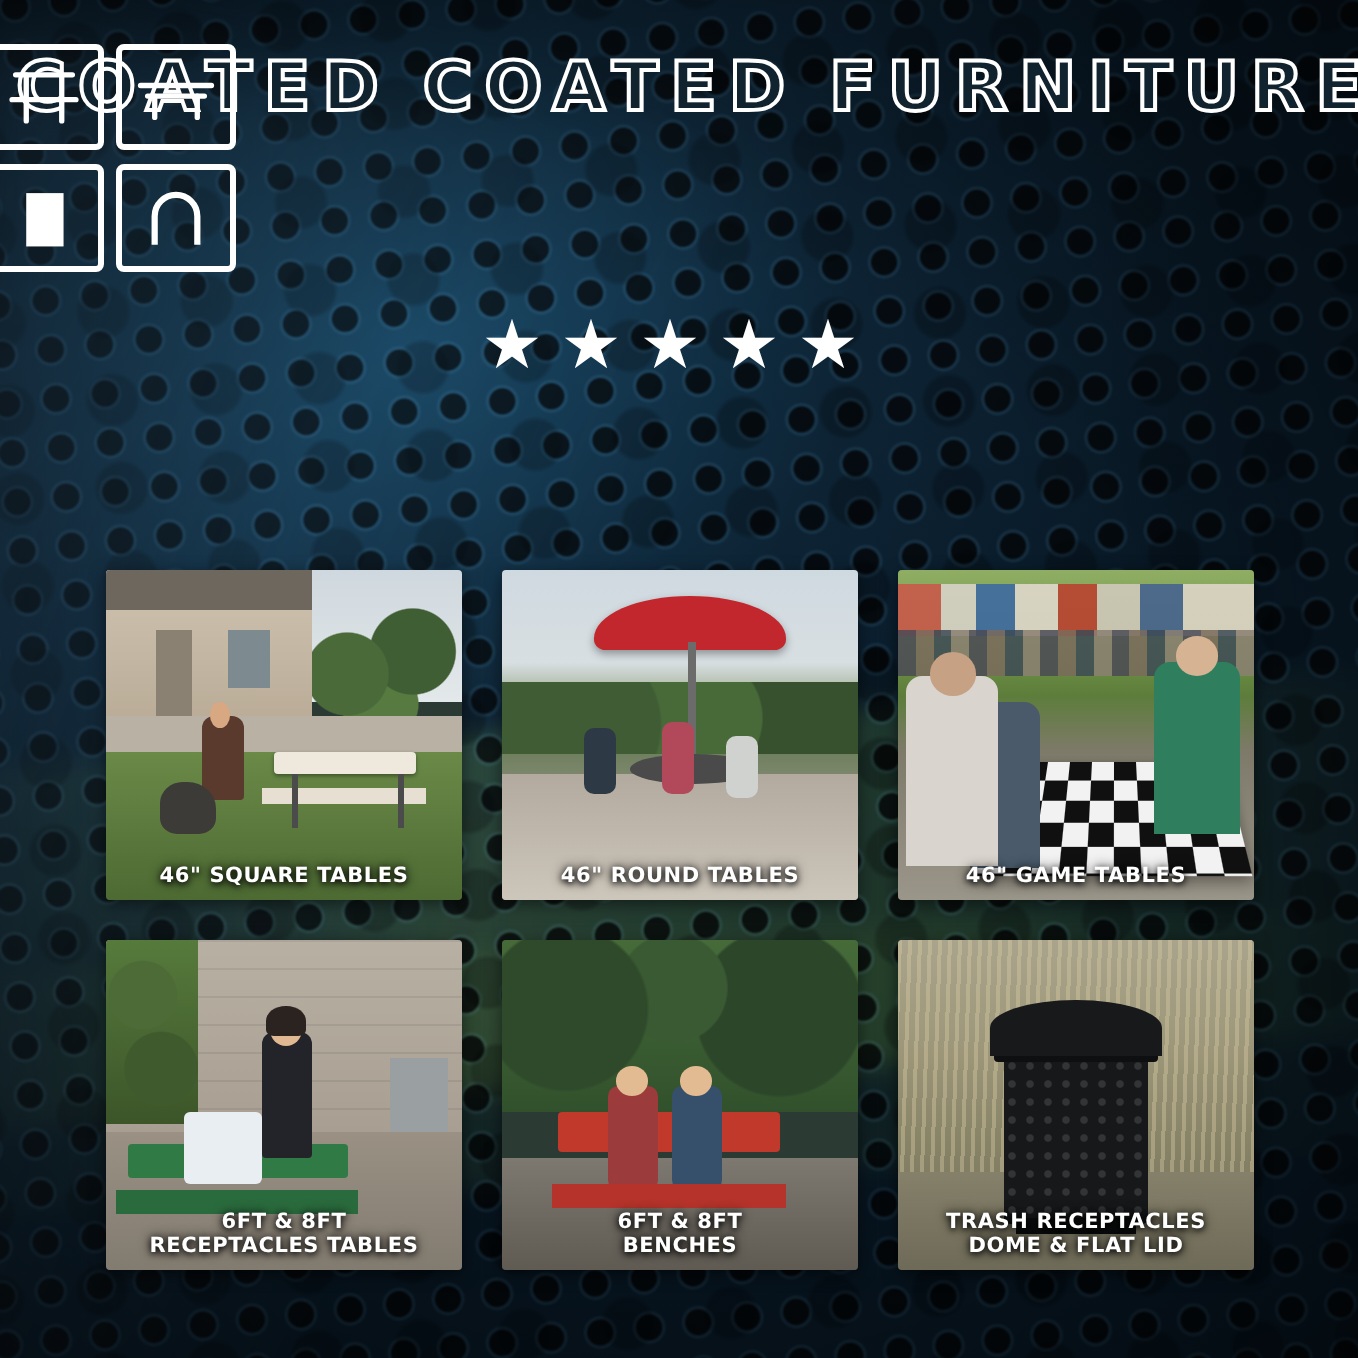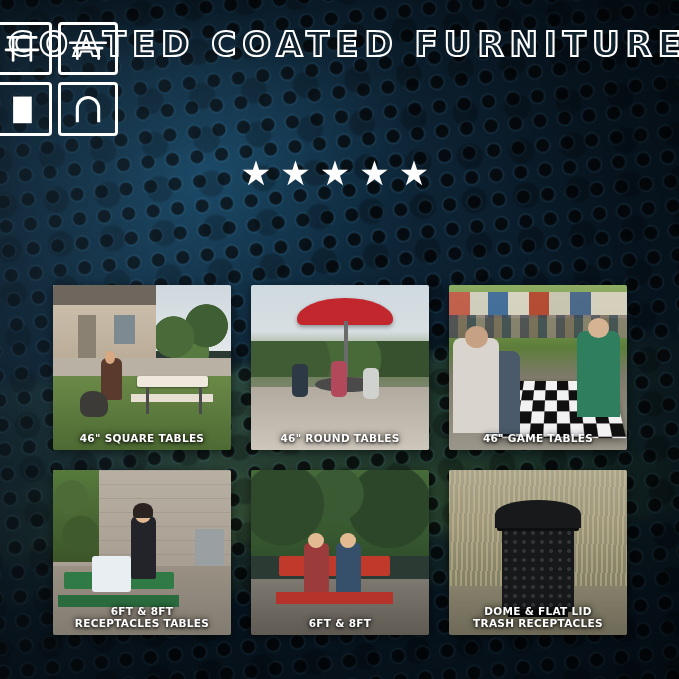--- a/index.html
+++ b/index.html
@@ -393,32 +393,33 @@
           <div class="t5-ground"></div>
         <div class="t5-bench-back"></div>
         <div class="t5-k1"></div>
           <div class="t5-k1h"></div>
         <div class="t5-k2"></div>
           <div class="t5-k2h"></div>
         <div class="t5-bench-seat"></div>
       </div>
       <div class="caption">
         <div>6FT &amp; 8FT</div>
+        <div>BENCHES</div>
       </div>
     </div>
 
     <div class="tile">
       <div class="scene">
         <div class="t6-bg"></div>
           <div class="t6-grass"></div>
         <div class="t6-body"></div>
           <div class="t6-rim"></div>
           <div class="t6-dome"></div>
           <div class="t6-base"></div>
       </div>
       <div class="caption">
+        <div>TRASH RECEPTACLES</div>
         <div>DOME &amp; FLAT LID</div>
-        <div>TRASH RECEPTACLES</div>
       </div>
     </div>
 
   </div>
 </div>
 
 </body></html>

